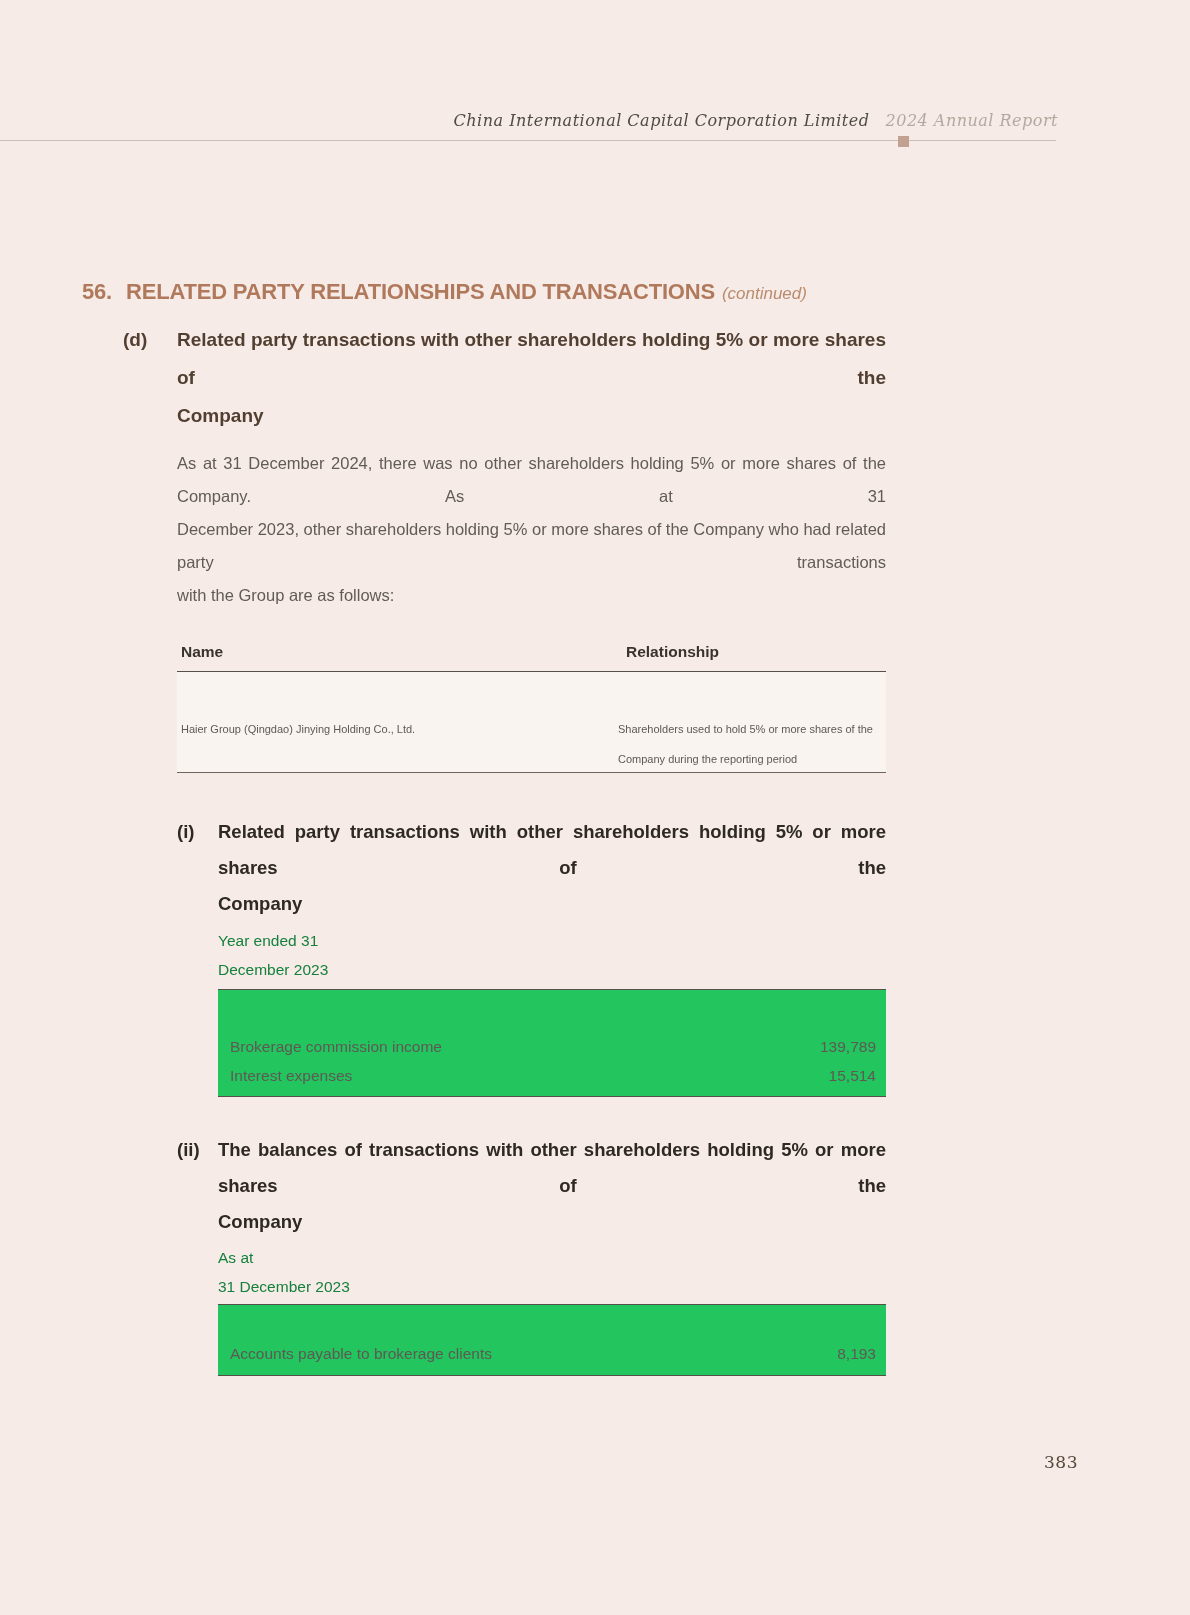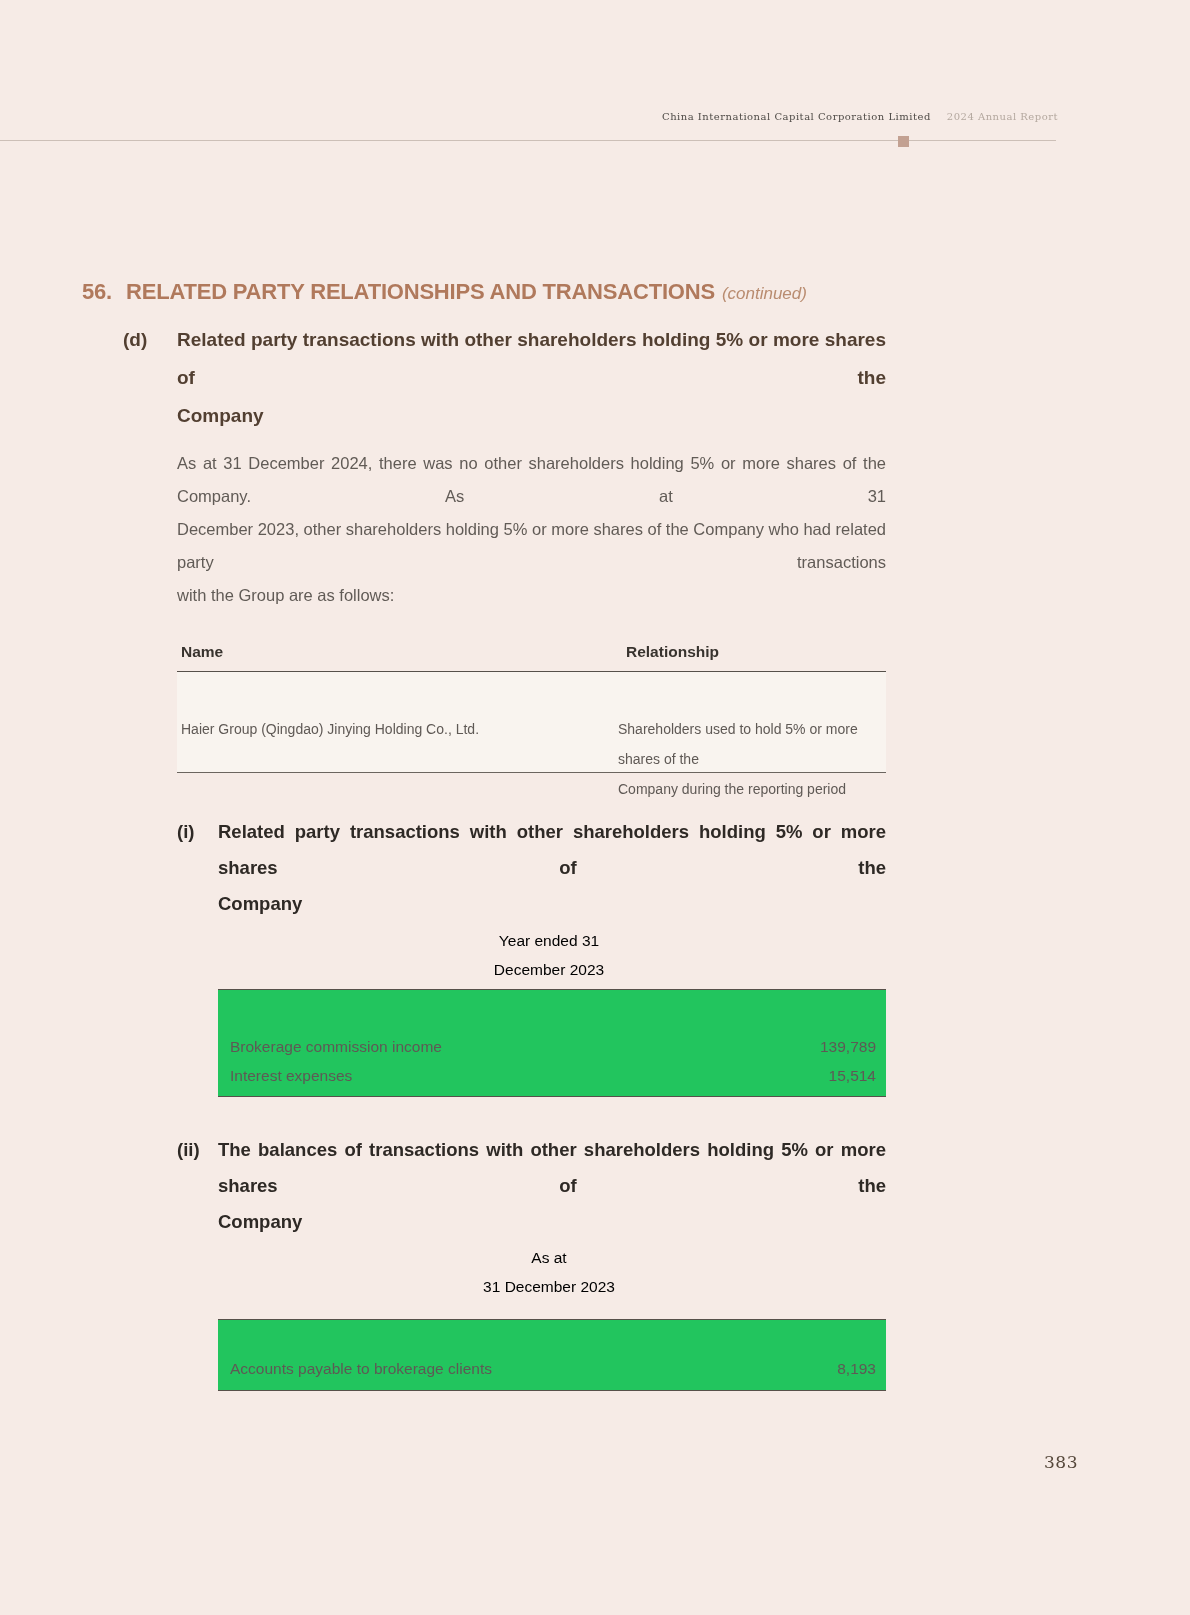--- a/index.html
+++ b/index.html
@@ -9,22 +9,23 @@
     font-family: "Liberation Sans", sans-serif;
     position: relative;
     overflow: hidden;
     color: #635d58;
   }
 
   
   .running-header {
     position: absolute; top: 111px; right: 132px;
     font-family: "DejaVu Serif", serif;
-    font-size: 10px; letter-spacing: 0.5px;
+    font-size: 16px; letter-spacing: 0.5px;
     white-space: nowrap;
+    font-style: italic;
   }
   .rh-company { color: #4f4b47; margin-right: 16px; }
   .rh-report  { color: #b4a89f; }
   .rh-rule {
     position: absolute; top: 140px; left: 0;
     width: 1056px; height: 1px; background: #ccbfb7;
   }
   .rh-square {
     position: absolute; left: 898px; top: -4px;
     width: 11px; height: 11px; background: #c3a192;
@@ -65,41 +66,41 @@
     display: flex; padding: 0 10px 9px 4px;
     font-size: 15.5px; font-weight: bold; color: #38332e; line-height: 20px; gap: 8px;
   }
   .sh-col1 { width: 437px; flex: none; }
   .sh-col2 { flex: 1; min-width: 0; max-width: 430px; }
   .sh-body {
     display: flex; padding: 42px 10px 0 4px;
     background: #f9f4ef;
     border-top: 1px solid #56504a;
     border-bottom: 1px solid #6b655f;
-    font-size: 14px; line-height: 30px; color: #5f5955;
+    font-size: 11px; line-height: 30px; color: #5f5955;
     height: 102px; box-sizing: border-box;
   }
 
   
   .sub-block { display: flex; }
   .i-block  { margin-top: 41px; }
   .ii-block { margin-top: 35px; }
   .lvl2-label {
     width: 41px; flex: none;
     font-size: 18.5px; font-weight: bold; color: #2e2925; line-height: 36px;
   }
   .lvl2-body { flex: 1; min-width: 0; }
   .fin-title { font-size: 18.5px; font-weight: bold; color: #2e2925; line-height: 36px; }
 
   .fin-period {
-    text-align: center; padding-right: 6px;
-    font-size: 15.5px; line-height: 29px; color: #000000;
+    text-align: left; padding-right: 6px;
+    font-size: 15.5px; line-height: 29px; color: #15803d;
   }
   .p1 { margin-top: 4px; margin-bottom: 5px; }
-  .p2 { margin-top: 3px; margin-bottom: 18px; }
+  .p2 { margin-top: 3px; margin-bottom: 3px; }
 
   .fin-table {
     background: #22c55e;
     border-top: 1px solid #56504a;
     border-bottom: 1px solid #56504a;
   }
   .t-i  { padding: 42px 10px 6px 12px; }
   .t-ii { padding: 36px 10px 8px 12px; }
   .fin-row {
     display: flex; justify-content: space-between;

